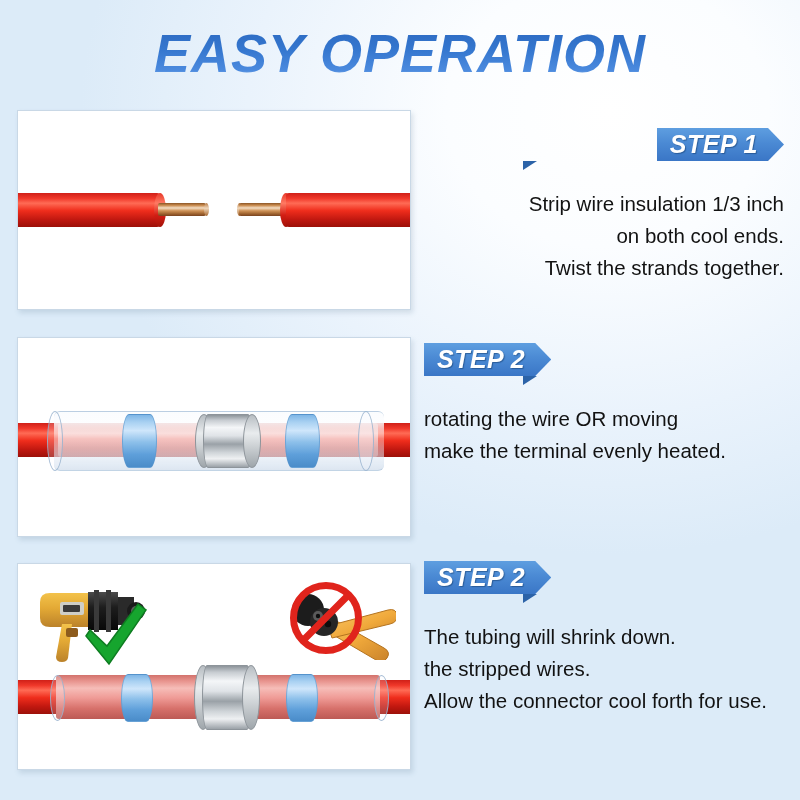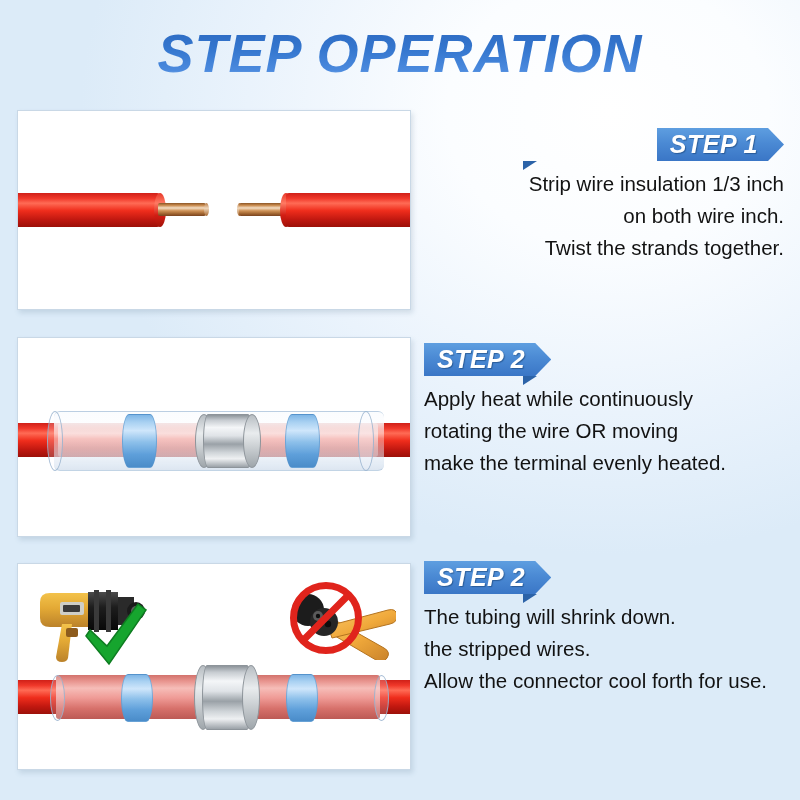--- a/index.html
+++ b/index.html
@@ -123,32 +123,32 @@
     color:#fff;font-size:25px;font-style:italic;font-weight:bold;
     line-height:33px;letter-spacing:.5px;
     text-shadow:1px 1px 1px rgba(20,60,110,.55);
     clip-path:polygon(0 0,calc(100% - 16px) 0,100% 50%,calc(100% - 16px) 100%,0 100%);
   }
   .badge-fold{
     position:absolute;width:14px;height:9px;
     background:#2c63a8;
     clip-path:polygon(0 0,100% 0,0 100%);
   }
-  .lines{margin-top:4px;}
+  .lines{margin-top:24px;}
   .line{
     font-size:20.5px;color:#121212;line-height:32px;white-space:nowrap;
   }
 </style>
 </head>
 <body>
 
 <div class="page">
 
   <div class="title-wrap">
-    <div class="title">STEP OPERATION</div>
+    <div class="title">EASY OPERATION</div>
   </div>
 
   <div class="panel" id="panel1">
 
     <div class="wire-red" style="left:-4px;top:82px;width:146px;"></div>
     <div class="wire-cap" style="left:136px;top:82px;"></div>
     <div class="copper" style="left:140px;top:92px;width:48px;"></div>
     <div class="copper-cap" style="left:186px;top:92px;"></div>
 
     <div class="copper-cap" style="left:219px;top:92px;"></div>
@@ -244,32 +244,31 @@
     <div class="ring-silver-face" style="left:224px;top:101px;width:16px;height:63px;"></div>
   </div>
 
   <div class="step-block" id="step1">
     <div class="badge-row">
       <span class="badge">STEP 1</span>
       <span class="badge-fold" style="left:99px;top:33px;"></span>
     </div>
     <div class="lines">
       <div class="line">Strip wire insulation 1/3 inch</div>
-      <div class="line">on both wire inch.</div>
+      <div class="line">on both cool ends.</div>
       <div class="line">Twist the strands together.</div>
     </div>
   </div>
 
   <div class="step-block" id="step2">
     <div class="badge-row">
       <span class="badge">STEP 2</span>
       <span class="badge-fold" style="left:99px;top:33px;"></span>
     </div>
     <div class="lines">
-      <div class="line">Apply heat while continuously</div>
       <div class="line">rotating the wire OR moving</div>
       <div class="line">make the terminal evenly heated.</div>
     </div>
   </div>
 
   <div class="step-block" id="step3">
     <div class="badge-row">
       <span class="badge">STEP 2</span>
       <span class="badge-fold" style="left:99px;top:33px;"></span>
     </div>

